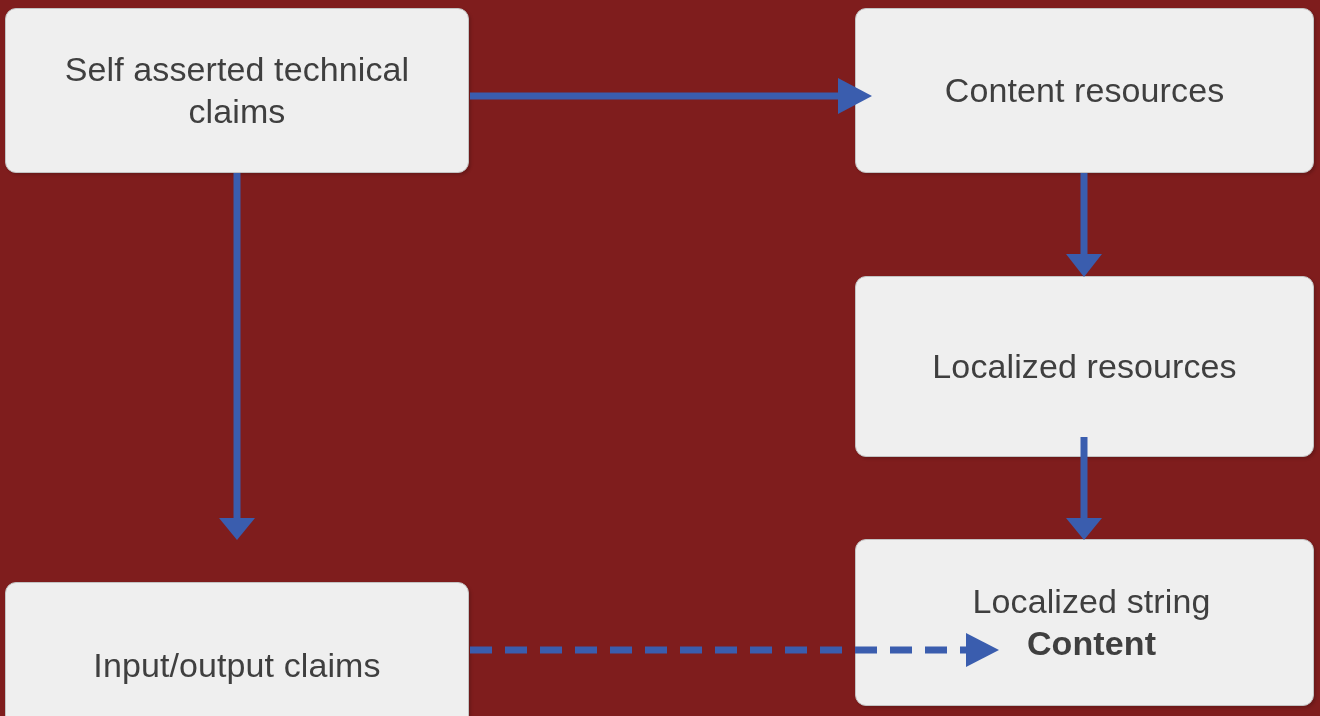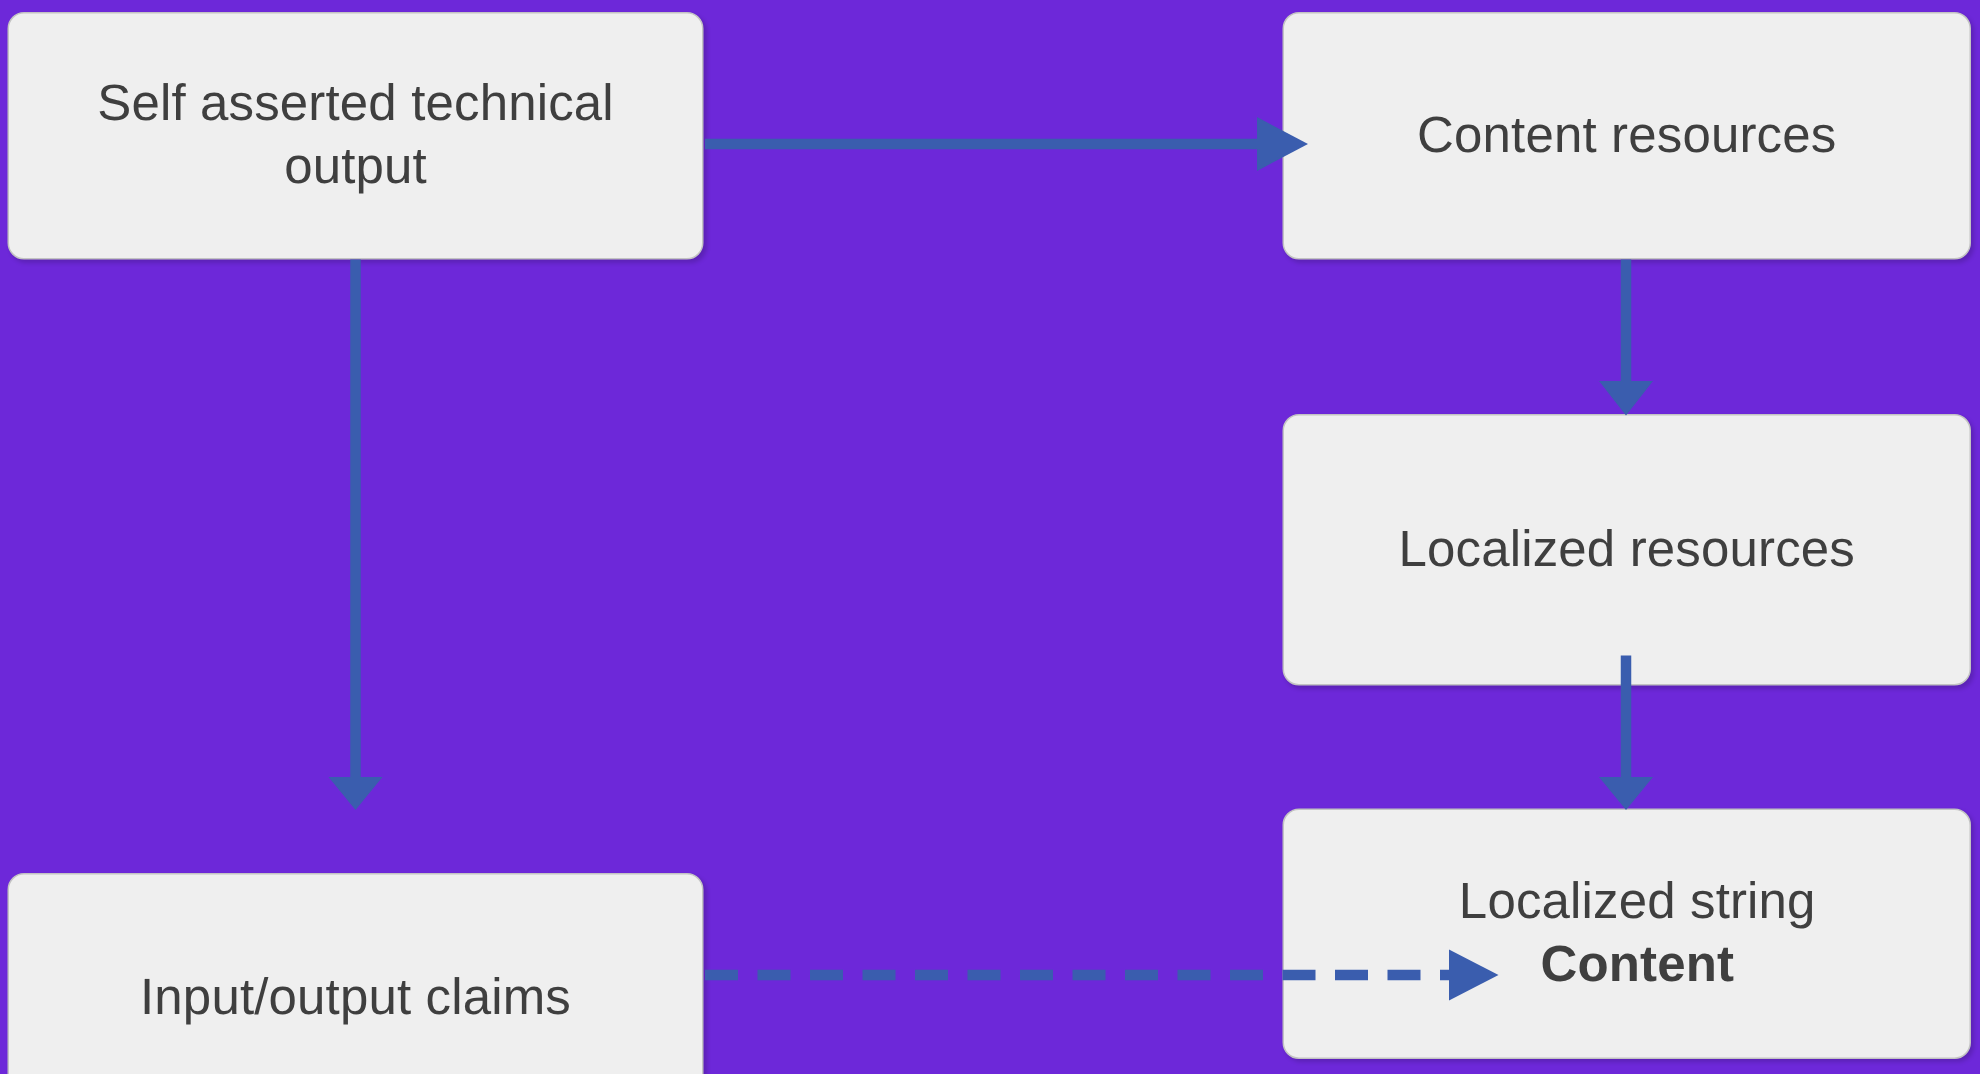--- a/index.html
+++ b/index.html
@@ -8,21 +8,21 @@
     padding: 0;
     background: #ffffff;
   }
   body {
     font-family: "Liberation Sans", sans-serif;
   }
   #canvas {
     position: relative;
     width: 1320px;
     height: 716px;
-    background: #6d28d9;
+    background: #7f1d1d;
     overflow: hidden;
   }
 
   
   .node {
     position: absolute;
     box-sizing: border-box;
     background: #EFEFEF;
     border: 1px solid #C3C3C3;
     border-radius: 11px;
@@ -105,21 +105,21 @@
 
     <g>
       <line class="conn-line conn-dashed" x1="470" y1="650" x2="966" y2="650" stroke="#3A5DAE"></line>
       <polygon class="conn-head" points="966,633 999,650 966,667" fill="#3A5DAE"></polygon>
     </g>
   </svg>
 
   <div class="node" id="node-profile">
     <span class="label-stack">
       <span class="ln">Self asserted technical</span>
-      <span class="ln">output</span>
+      <span class="ln">claims</span>
     </span>
   </div>
 
   <div class="node" id="node-content">
     <span class="label-stack">
       <span class="ln">Content resources</span>
     </span>
   </div>
 
   <div class="node" id="node-resources">

